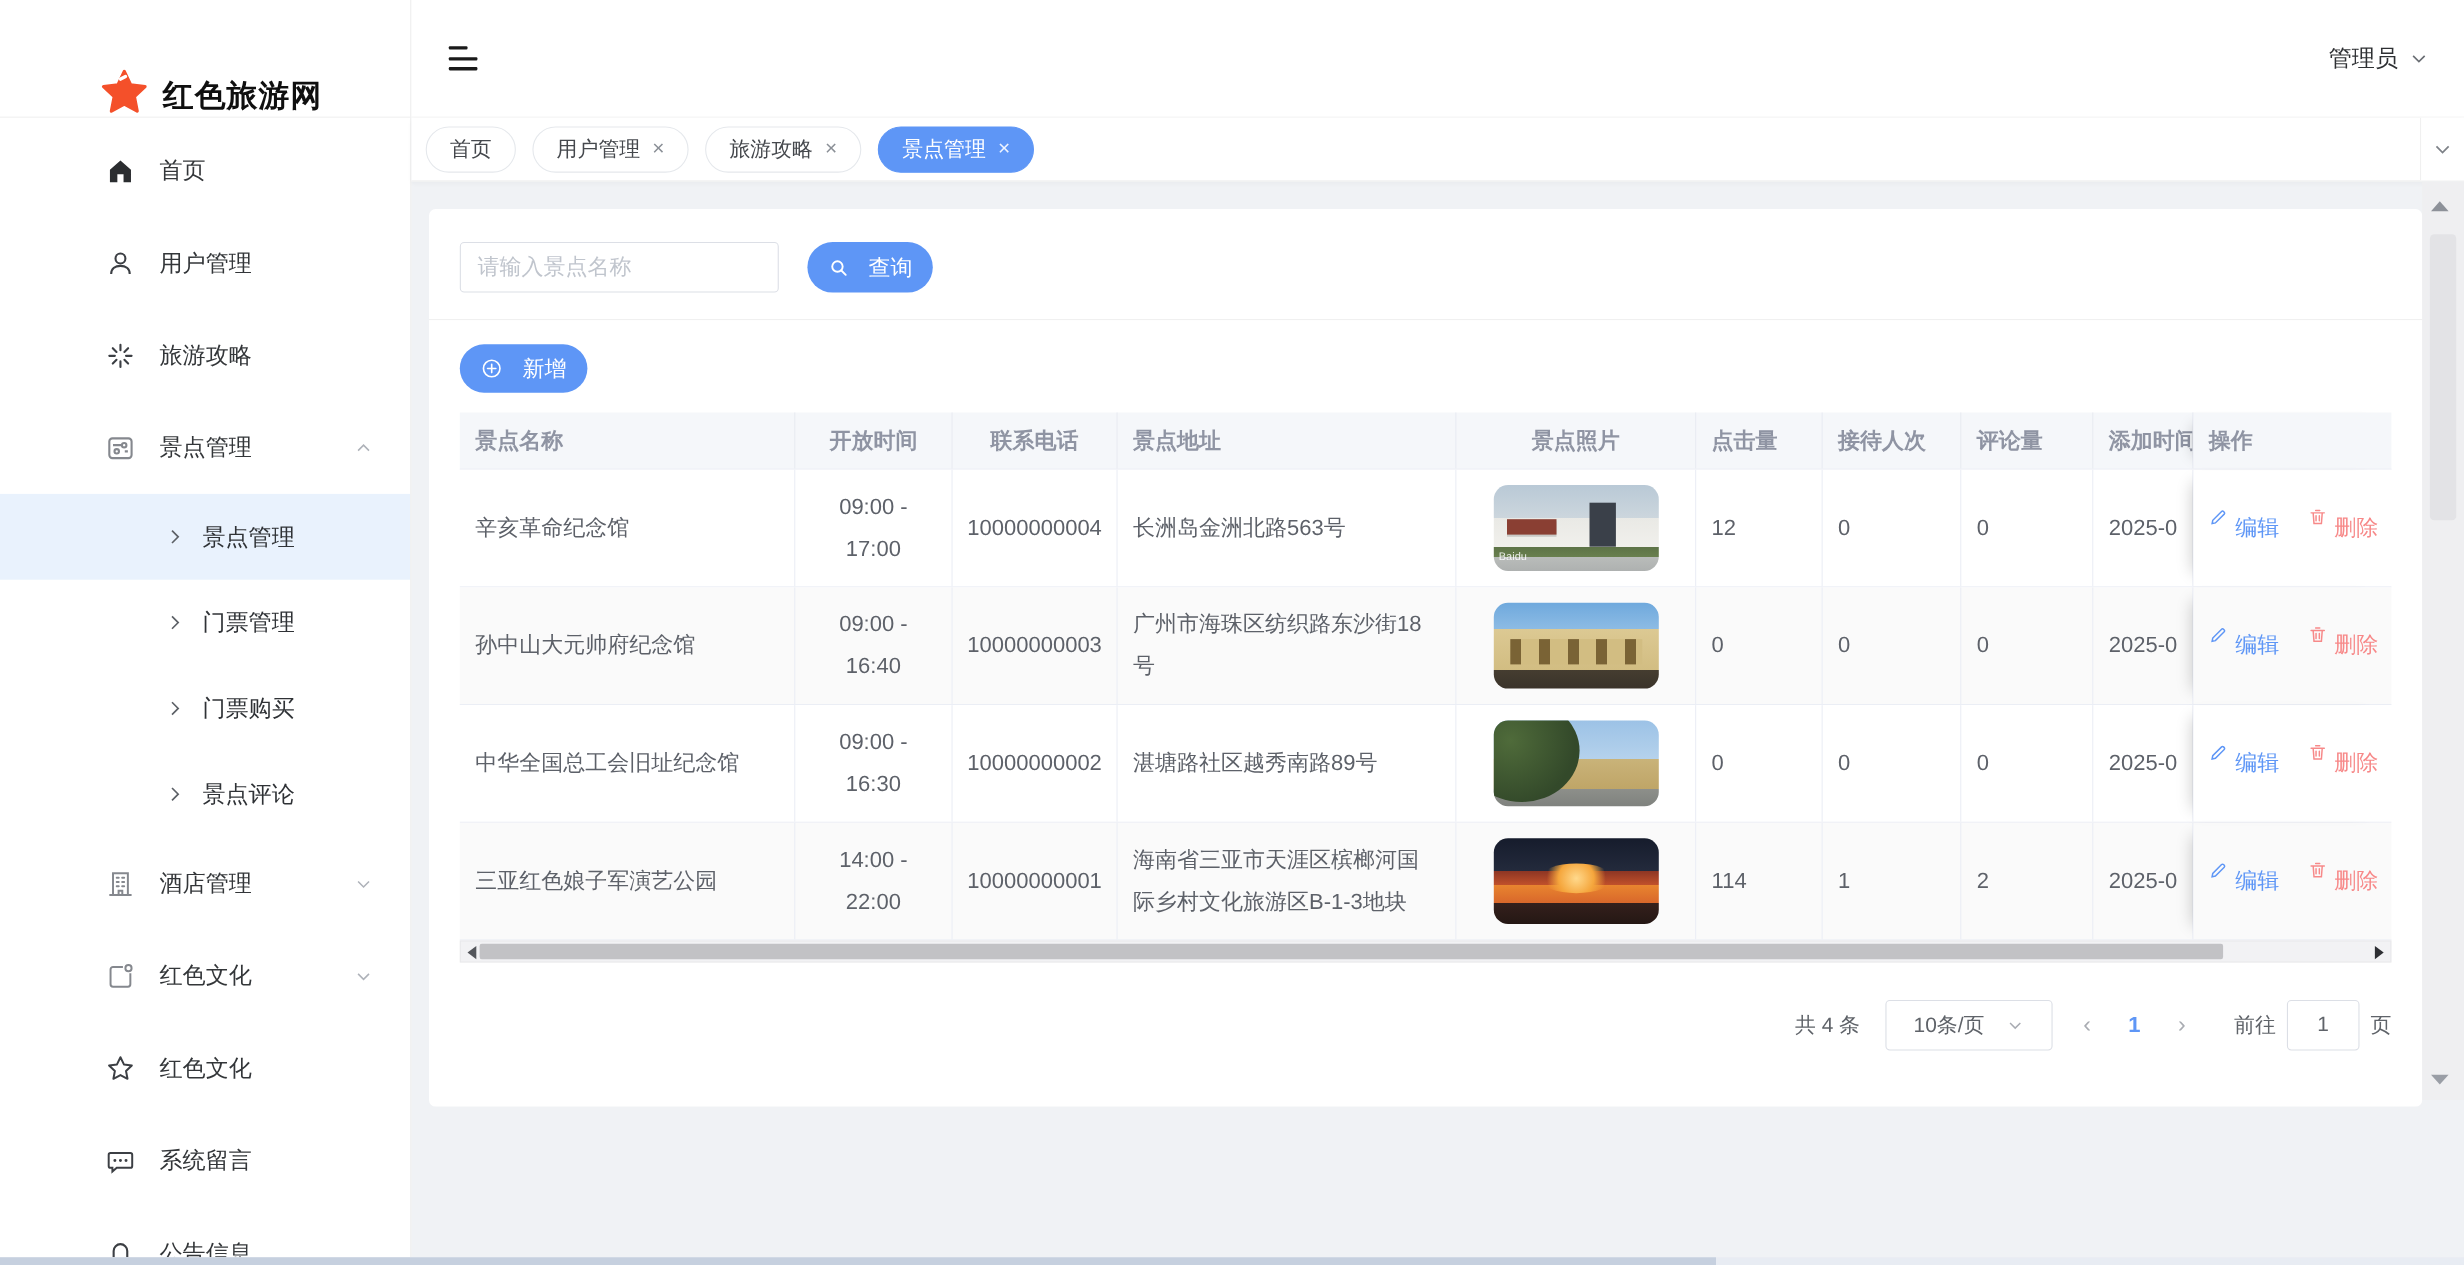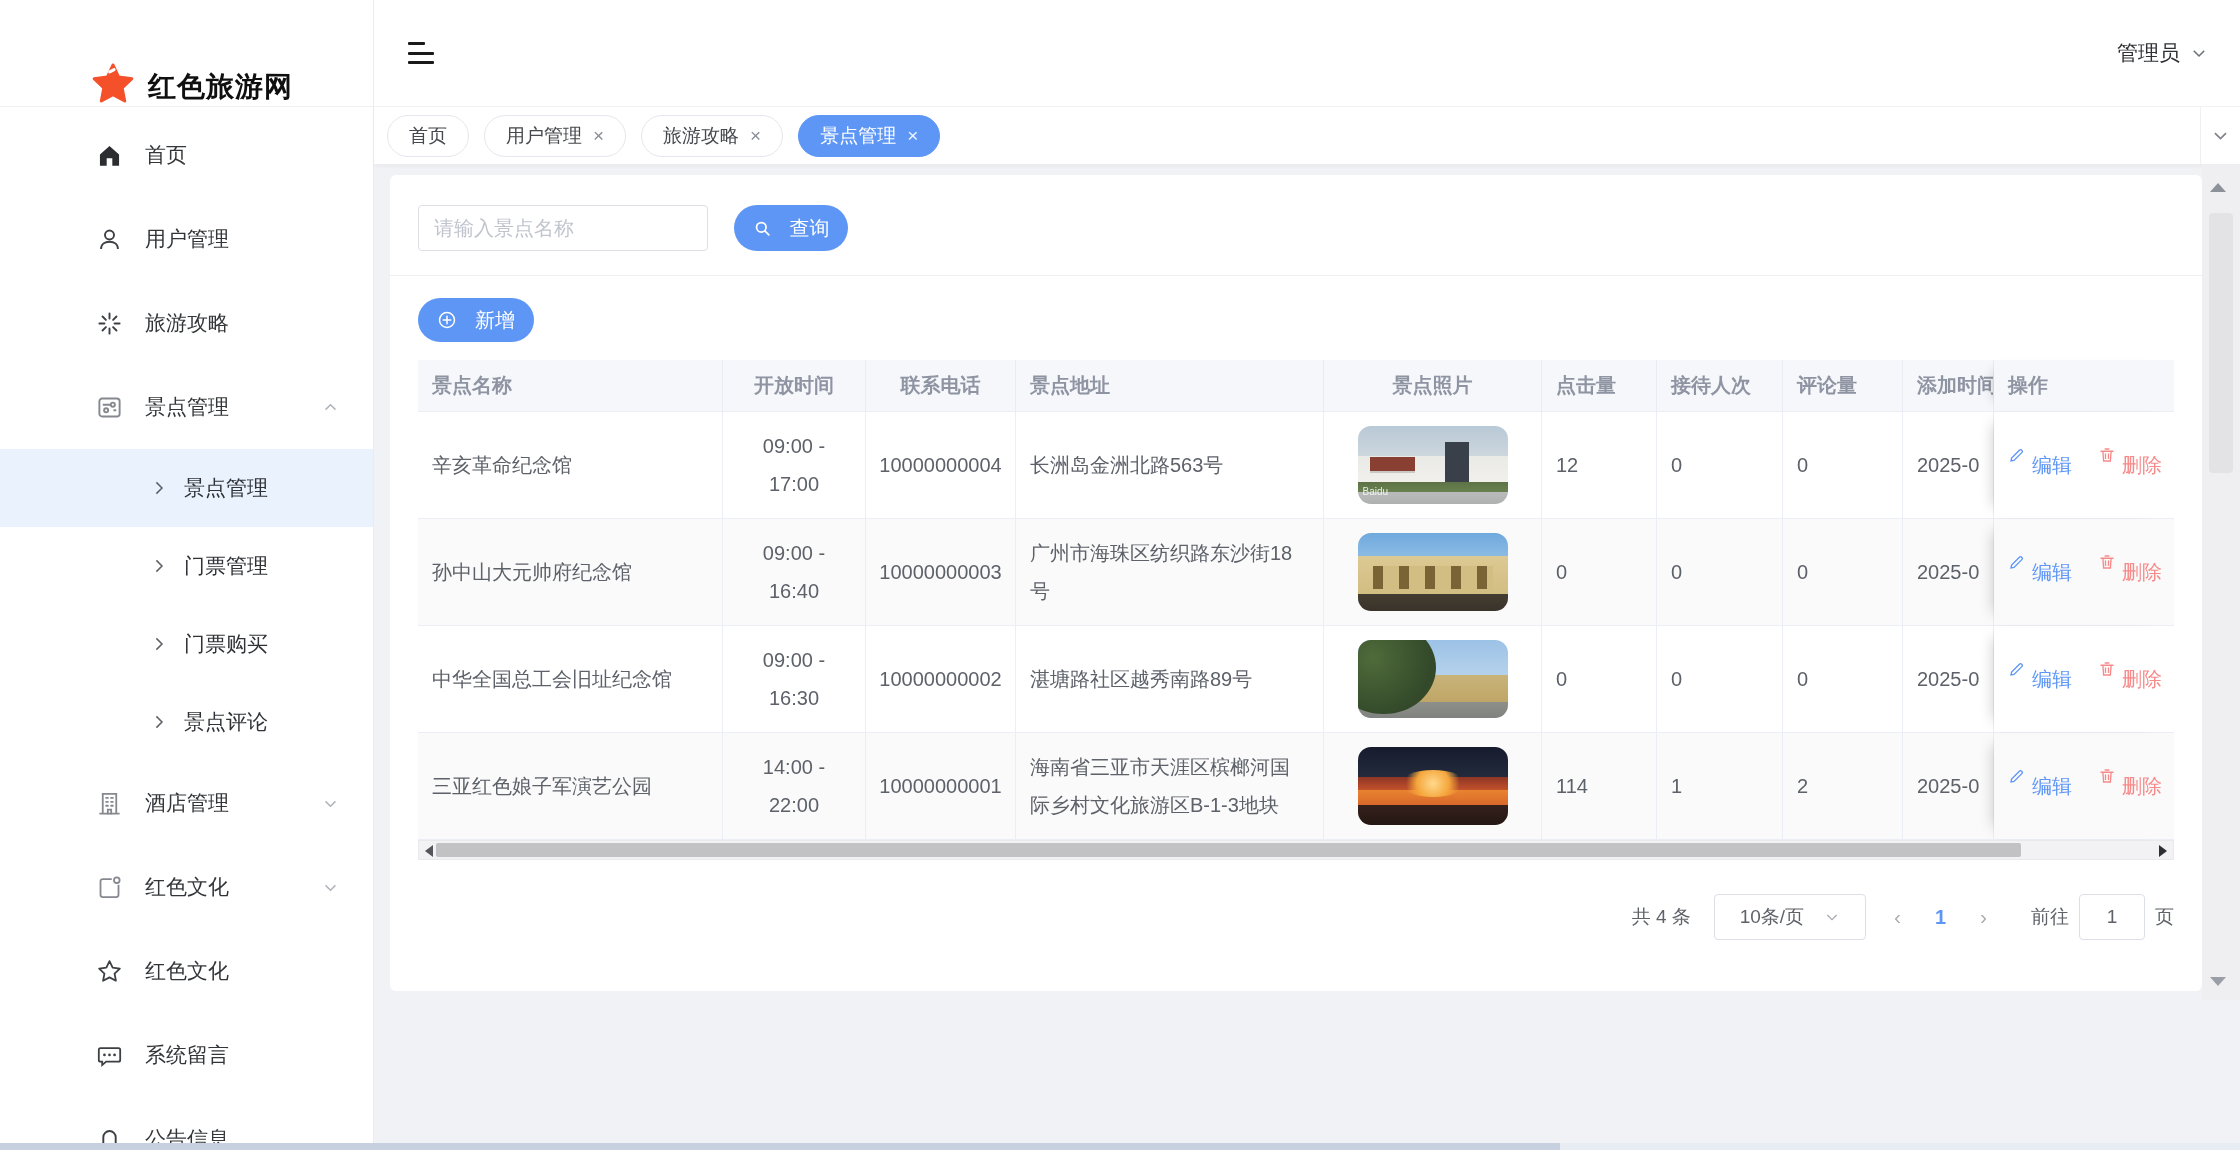--- a/index.html
+++ b/index.html
@@ -30,21 +30,21 @@
   .user-box { margin-left:auto; display:flex; align-items:center; gap:10px; font-size:21px; color:#2e3033; cursor:pointer; }
   .user-box .uchev { color:#6a6e74; }
 
   .tabbar { height:58px; background:#fff; display:flex; align-items:center; gap:15px; padding-left:13px; border-bottom:1px solid #ededed; box-shadow:0 2px 4px rgba(0,0,0,.03); position:relative; }
   .tab { height:42px; border:1px solid #e5e8ec; border-radius:21px; background:#fff; display:flex; align-items:center; padding:0 21px; font-size:19px; color:#45484d; gap:11px; cursor:pointer; white-space:nowrap; }
   .tab .tx { font-size:19px; color:#8a8f96; line-height:1; }
   .tab.active { background:#5e96f6; border-color:#5e96f6; color:#fff; }
   .tab.active .tx { color:#eef4ff; }
   .tab-more { position:absolute; right:0; top:0; width:40px; height:57px; background:#fff; border-left:1px solid #f0f0f0; display:flex; align-items:center; justify-content:center; color:#7d8187; cursor:pointer; }
 
-  .content { flex:1; padding:10px 0 0 16px; position:relative; }
+  .content { flex:1; padding:25px 0 0 16px; position:relative; }
   .card { background:#fff; border-radius:6px; width:1812px; height:816px; padding:30px 28px 0; }
 
   
   .search-row { display:flex; align-items:center; gap:26px; height:46px; }
   .search-input { width:290px; height:46px; border:1px solid #dcdfe6; border-radius:4px; font-size:20px; padding:0 15px; color:#333; outline:none; font-family:inherit; }
   .search-input::placeholder { color:#c0c5cd; }
   .btn { border:none; cursor:pointer; background:#5e96f6; color:#fff; display:flex; align-items:center; justify-content:center; gap:18px; font-size:20px; font-family:Liberation Serif, serif; }
   .btn-query { width:114px; height:46px; border-radius:23px; }
   .divider { height:1px; background:#f0f0f0; margin:24px -28px 0; }
   .btn-add { margin-top:22px; width:116px; height:44px; border-radius:22px; }

